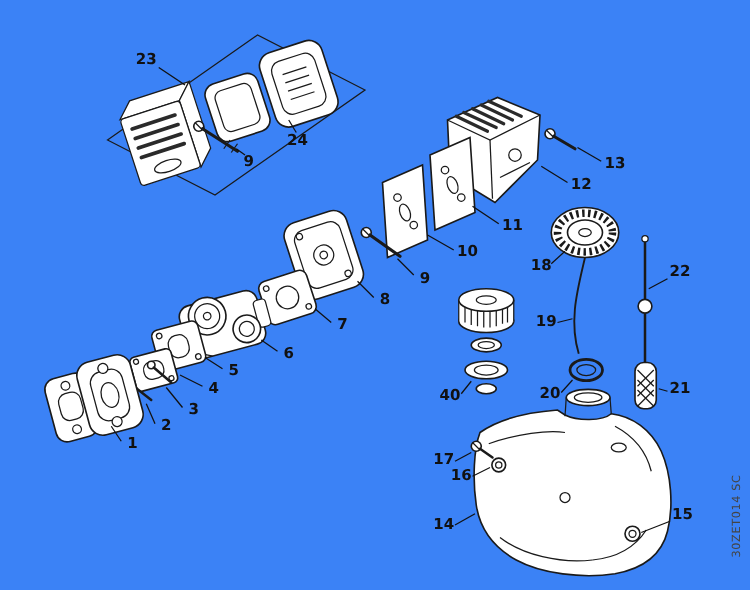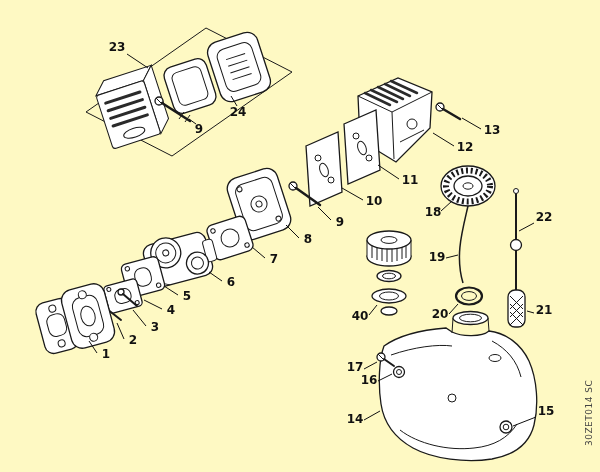--- a/index.html
+++ b/index.html
@@ -1,16 +1,16 @@
 <!DOCTYPE html>
 <html><head>
 <meta charset="utf-8">
 <style>
   html,body{margin:0;padding:0;background:#ffffff;width:600px;height:472px;overflow:hidden;}
-  .stage{position:relative;width:600px;height:472px;background:#fef9c3;}
+  .stage{position:relative;width:600px;height:472px;background:#3b82f6;}
   svg{display:block;}
   .ln{stroke:#1a1a1a;stroke-width:1;fill:none;}
   .part{stroke:#1a1a1a;stroke-width:1.3;fill:#ffffff;}
   .partthin{stroke:#1a1a1a;stroke-width:1;fill:#ffffff;}
   .hollow{stroke:#1a1a1a;stroke-width:1;fill:none;}
   .bar{stroke:#2a2a2a;stroke-width:3;stroke-linecap:round;fill:none;}
   .bar2{stroke:#2a2a2a;stroke-width:2.5;stroke-linecap:round;fill:none;}
   .shaft{stroke:#1a1a1a;stroke-width:2.5;stroke-linecap:round;fill:none;}
   .shaft2{stroke:#1a1a1a;stroke-width:2;stroke-linecap:round;fill:none;}
   .lbl{font:700 12px "DejaVu Sans", sans-serif;fill:#111111;}

